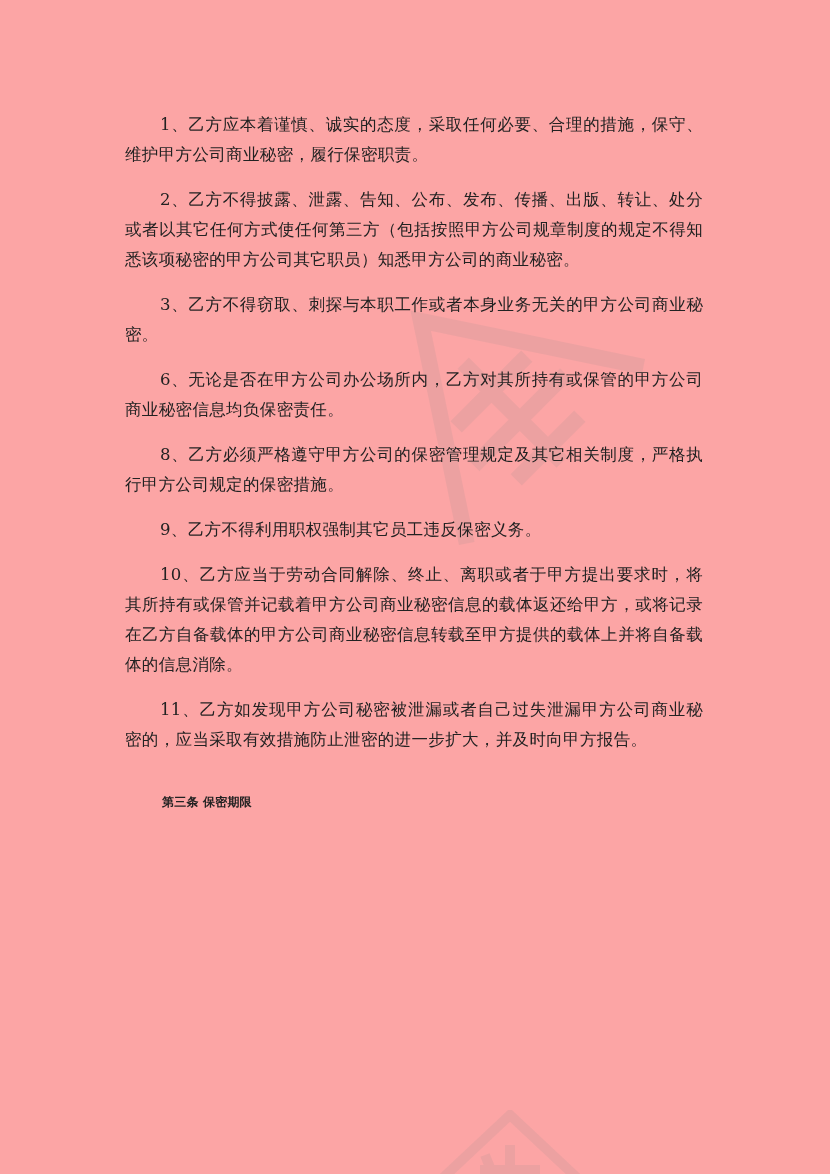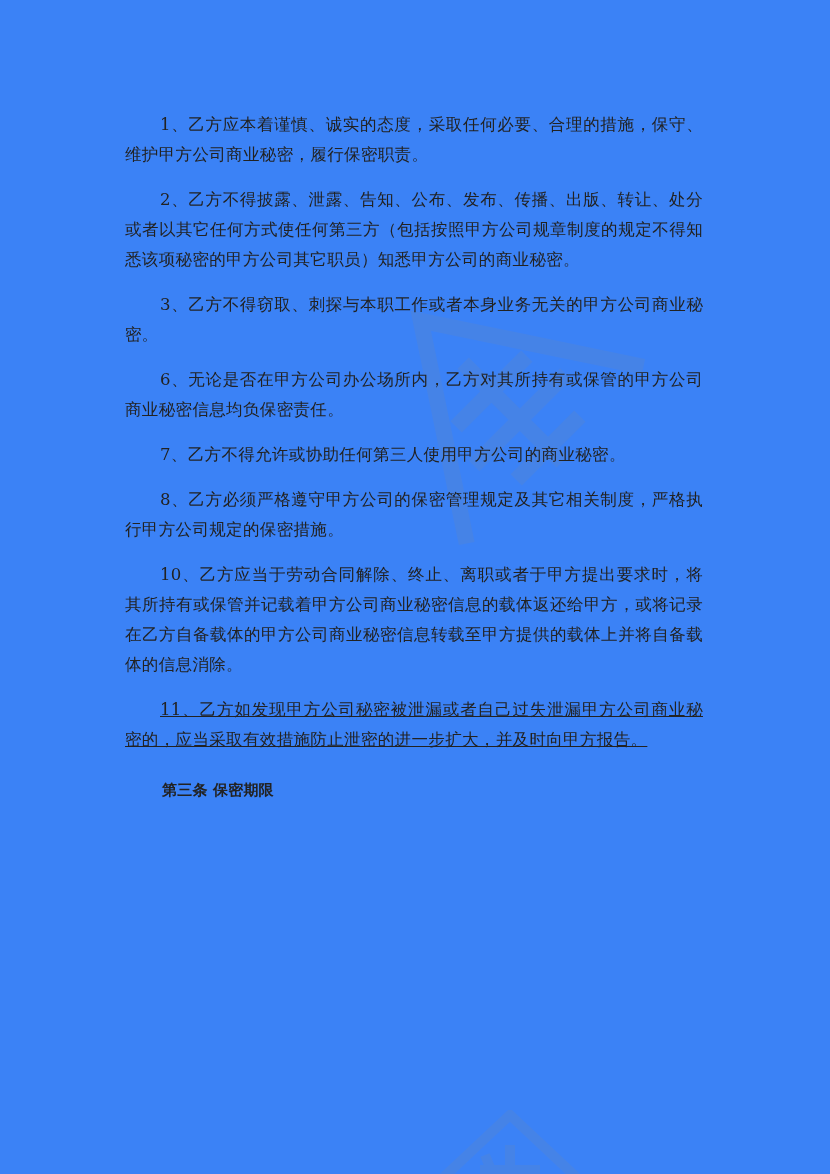--- a/index.html
+++ b/index.html
@@ -1,40 +1,40 @@
 <!DOCTYPE html>
 <html><head>
 <meta charset="utf-8">
 <style>
   html, body { margin: 0; padding: 0; background: #ffffff; }
   body { width: 830px; height: 1174px; position: relative; overflow: hidden; }
   .page {
     position: absolute; left: 0; top: 0; width: 830px; height: 1174px;
-    background: #3b82f6;
+    background: #fca5a5;
   }
   .watermark {
     position: absolute; pointer-events: none;
     opacity: 0.13;
   }
   .content {
     position: absolute; left: 125px; top: 110px; width: 578px;
     font-family: "DejaVu Serif", "Liberation Serif", serif;
     font-size: 16.5px; color: #222222;
     line-height: 30px;
     letter-spacing: 0.35px;
   }
   .para {
     margin: 0 0 15px 0;
     text-indent: 35px;
     text-align: justify;
     text-align-last: left;
   }
   .heading {
     font-family: "DejaVu Sans", "Liberation Sans", sans-serif;
-    font-weight: bold; font-size: 15px;
+    font-weight: bold; font-size: 12px;
     margin: 0 0 48px 0; padding-left: 37px;
     letter-spacing: 0.2px;
   }
 </style>
 </head>
 <body>
 
 <div class="page">
 
   <svg class="watermark" style="left:330px; top:230px;" width="330" height="330" viewBox="0 0 330 330">
@@ -49,19 +49,19 @@
       <path d="M20 80 L100 5 L180 80"></path>
       <path d="M70 60 L130 60 M100 35 L100 80 M75 45 L85 70"></path>
     </g>
   </svg>
 
   <div class="content">
     <p class="para">1、乙方应本着谨慎、诚实的态度，采取任何必要、合理的措施，保守、维护甲方公司商业秘密，履行保密职责。</p>
     <p class="para">2、乙方不得披露、泄露、告知、公布、发布、传播、出版、转让、处分或者以其它任何方式使任何第三方（包括按照甲方公司规章制度的规定不得知悉该项秘密的甲方公司其它职员）知悉甲方公司的商业秘密。</p>
     <p class="para" style="letter-spacing:0.1px;">3、乙方不得窃取、刺探与本职工作或者本身业务无关的甲方公司商业秘密。</p>
     <p class="para">6、无论是否在甲方公司办公场所内，乙方对其所持有或保管的甲方公司商业秘密信息均负保密责任。</p>
-    <p class="para">7、乙方不得允许或协助任何第三人使用甲方公司的商业秘密。</p>
     <p class="para">8、乙方必须严格遵守甲方公司的保密管理规定及其它相关制度，严格执行甲方公司规定的保密措施。</p>
+    <p class="para">9、乙方不得利用职权强制其它员工违反保密义务。</p>
     <p class="para">10、乙方应当于劳动合同解除、终止、离职或者于甲方提出要求时，将其所持有或保管并记载着甲方公司商业秘密信息的载体返还给甲方，或将记录在乙方自备载体的甲方公司商业秘密信息转载至甲方提供的载体上并将自备载体的信息消除。</p>
-    <p class="para" style="margin-bottom:20px;text-decoration:underline;">11、乙方如发现甲方公司秘密被泄漏或者自己过失泄漏甲方公司商业秘密的，应当采取有效措施防止泄密的进一步扩大，并及时向甲方报告。</p>
+    <p class="para" style="margin-bottom:32px;">11、乙方如发现甲方公司秘密被泄漏或者自己过失泄漏甲方公司商业秘密的，应当采取有效措施防止泄密的进一步扩大，并及时向甲方报告。</p>
     <p class="heading">第三条  保密期限</p>
   </div>
 </div>
 
 </body></html>

